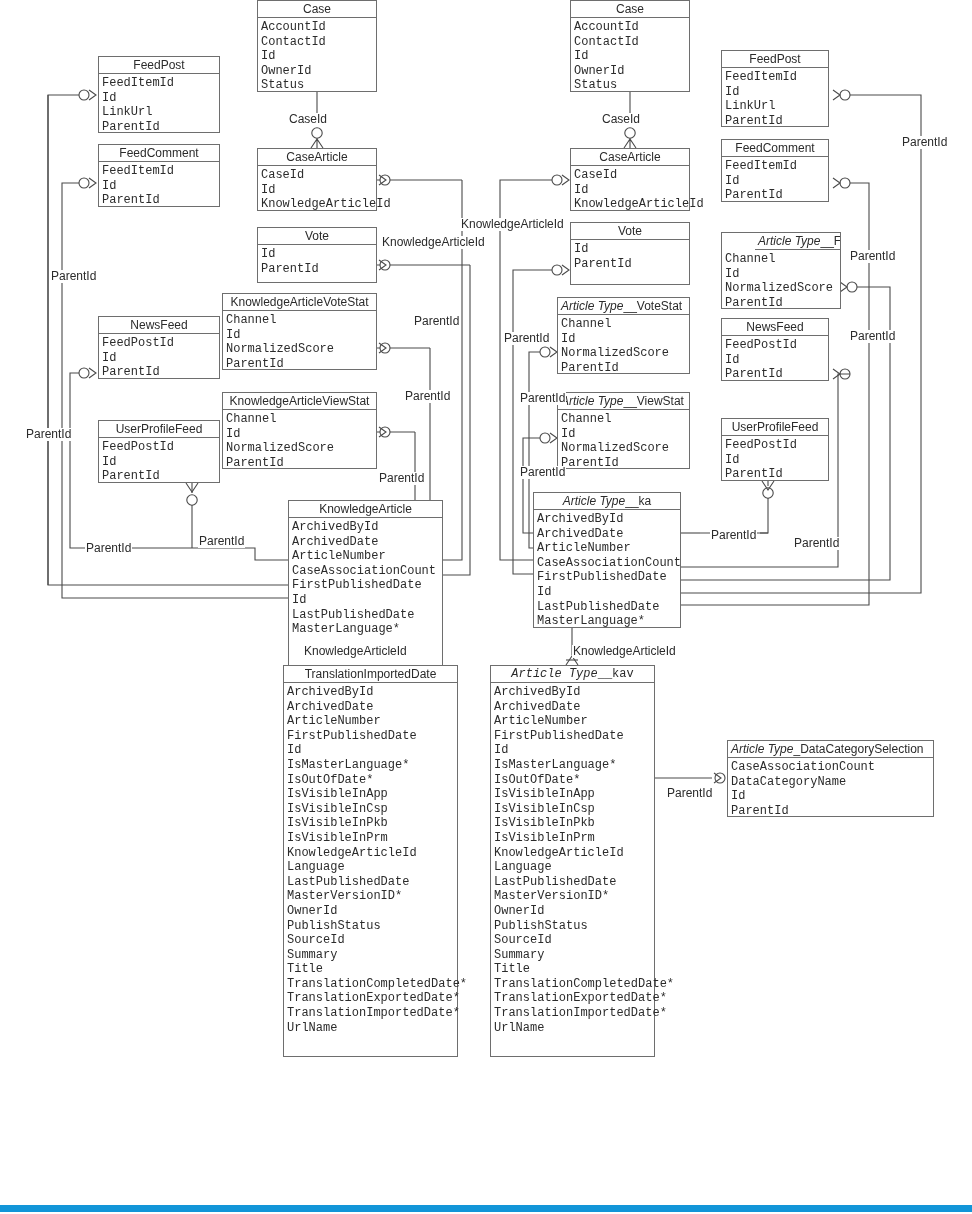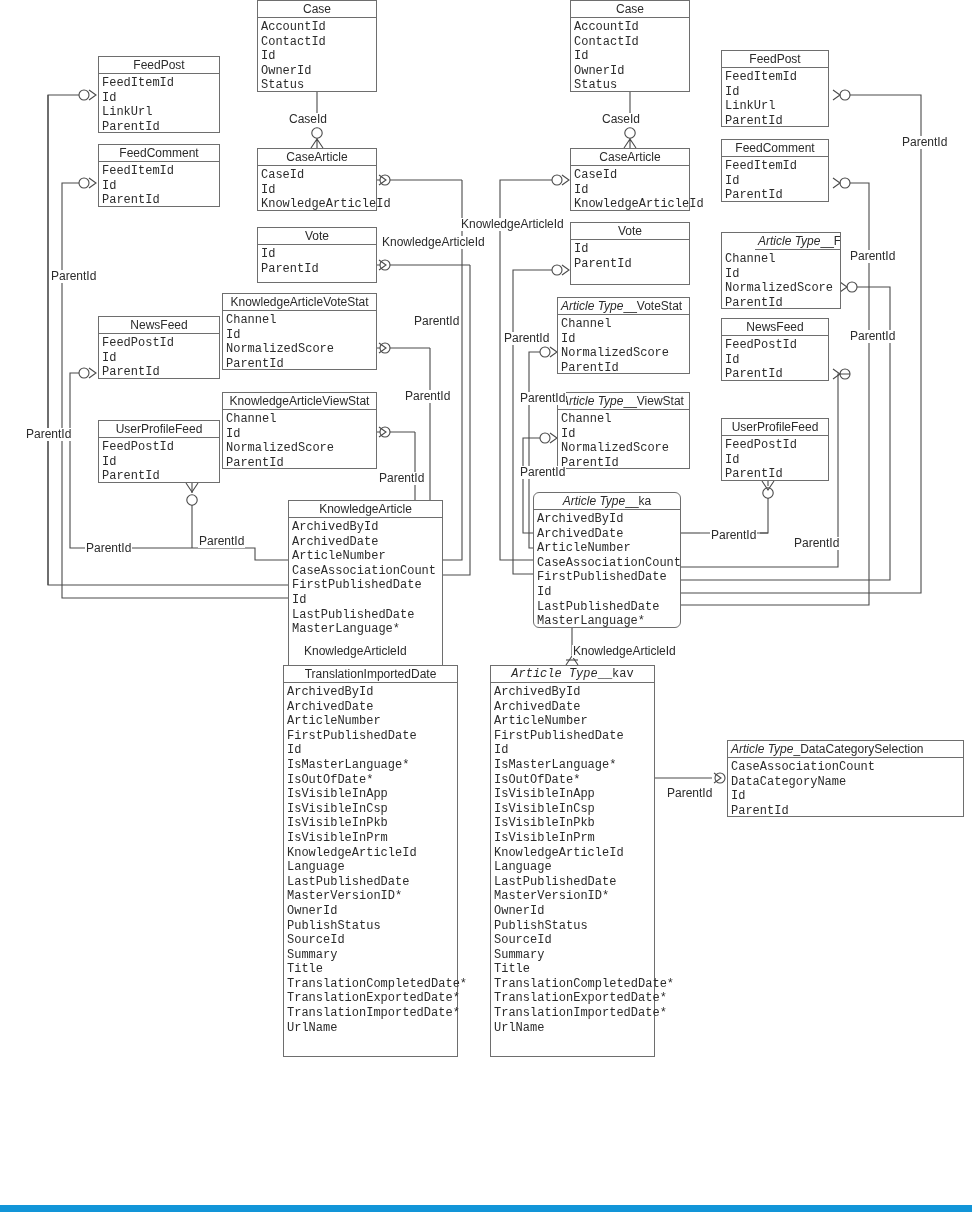--- a/index.html
+++ b/index.html
@@ -286,21 +286,21 @@
     </div>
     <div class="ent" style="left: 557px; top: 392px; width: 133px; height: 77px;">
       <div class="hdr" style="text-align: left;"><span class="it">Article Type</span><span>__ViewStat</span></div>
       <div class="body">
         <div class="f">Channel</div>
         <div class="f">Id</div>
         <div class="f">NormalizedScore</div>
         <div class="f">ParentId</div>
       </div>
     </div>
-    <div class="ent" style="left: 533px; top: 492px; width: 148px; height: 136px; border-radius: 6px;">
+    <div class="ent" style="left: 533px; top: 492px; width: 148px; height: 136px;">
       <div class="hdr" style="text-align: center;"><span class="it">Article Type</span><span>__ka</span></div>
       <div class="body">
         <div class="f">ArchivedById</div>
         <div class="f">ArchivedDate</div>
         <div class="f">ArticleNumber</div>
         <div class="f">CaseAssociationCount</div>
         <div class="f">FirstPublishedDate</div>
         <div class="f">Id</div>
         <div class="f">LastPublishedDate</div>
         <div class="f">MasterLanguage*</div>
@@ -370,21 +370,21 @@
       </div>
     </div>
     <div class="ent" style="left: 721px; top: 418px; width: 108px; height: 63px;">
       <div class="hdr">UserProfileFeed</div>
       <div class="body">
         <div class="f">FeedPostId</div>
         <div class="f">Id</div>
         <div class="f">ParentId</div>
       </div>
     </div>
-    <div class="ent" style="left: 727px; top: 740px; width: 237px; height: 77px;">
+    <div class="ent" style="left: 727px; top: 740px; width: 207px; height: 77px;">
       <div class="hdr" style="text-align: left;"><span class="it">Article Type</span><span>_DataCategorySelection</span></div>
       <div class="body">
         <div class="f">CaseAssociationCount</div>
         <div class="f">DataCategoryName</div>
         <div class="f">Id</div>
         <div class="f">ParentId</div>
       </div>
     </div>
     <div class="lbl" style="left: 288px; top: 113px;">CaseId</div>
     <div class="lbl" style="left: 601px; top: 113px;">CaseId</div>

